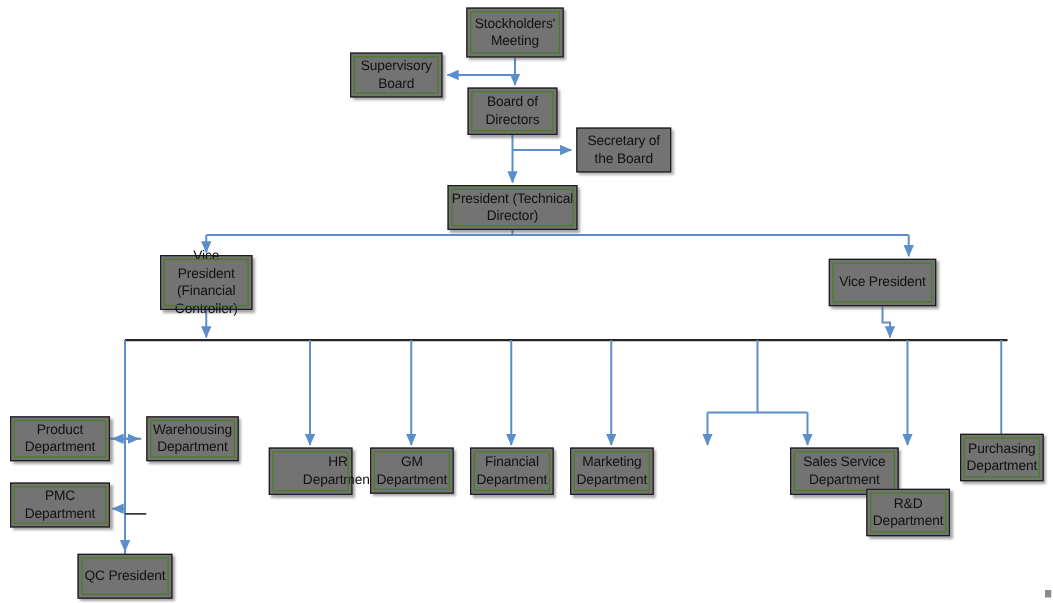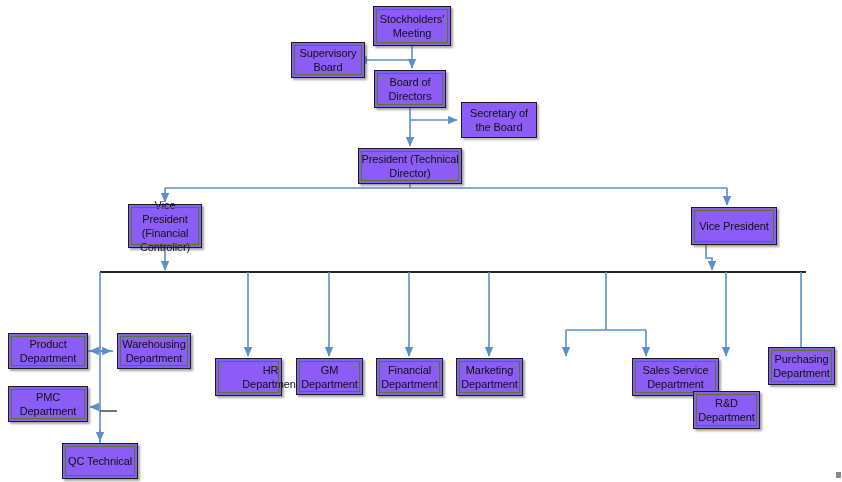--- a/index.html
+++ b/index.html
@@ -13,21 +13,21 @@
   #chart{
     position:absolute;left:0;top:0;width:842px;height:482px;
   }
   svg.links{
     position:absolute;left:0;top:0;width:842px;height:482px;
     pointer-events:none;
   }
   .node{
     position:absolute;
     box-sizing:border-box;
-    background:#8b5cf6;
+    background:#737373;
     border:1.5px solid #1d1d1d;
     box-shadow:2px 2px 2px rgba(90,90,90,.55);
     display:flex;
     align-items:center;
     justify-content:center;
     text-align:center;
     color:#111111;
     font-size:11px;
     line-height:14px;
     letter-spacing:-0.1px;
@@ -117,49 +117,49 @@
     <g stroke="#3a3a3a" stroke-width="1.4" fill="none">
       <path d="M100,411 L117,411"></path>
     </g>
   </svg>
 
   <div class="corner-mark" style="left:836px;top:472px;"></div>
 
 <div class="node dbl" style="left: 373px; top: 6px; width: 78px; height: 40px;">
       <span>Stockholders' Meeting</span>
     </div>
-    <div class="node dbl" style="left: 291px; top: 42px; width: 74px; height: 36px;">
+    <div class="node dbl" style="left: 280px; top: 42px; width: 74px; height: 36px;">
       <span>Supervisory Board</span>
     </div>
     <div class="node dbl" style="left: 374px; top: 70px; width: 72px; height: 38px;">
       <span>Board of Directors</span>
     </div>
     <div class="node plain" style="left: 461px; top: 102px; width: 76px; height: 36px;">
       <span>Secretary of the Board</span>
     </div>
     <div class="node dbl" style="left: 358px; top: 148px; width: 104px; height: 36px;">
       <span>President (Technical Director)</span>
     </div>
     <div class="node dbl" style="left: 128px; top: 204px; width: 74px; height: 44px;">
       <span>Vice President (Financial Controller)</span>
     </div>
-    <div class="node dbl" style="left: 663px; top: 207px; width: 86px; height: 38px; margin-left: 28px;">
+    <div class="node dbl" style="left: 663px; top: 207px; width: 86px; height: 38px;">
       <span>Vice President</span>
     </div>
     <div class="node dbl" style="left: 8px; top: 333px; width: 80px; height: 36px;">
       <span>Product Department</span>
     </div>
     <div class="node dbl" style="left: 117px; top: 333px; width: 74px; height: 36px;">
       <span>Warehousing Department</span>
     </div>
     <div class="node dbl" style="left: 8px; top: 386px; width: 80px; height: 36px;">
       <span>PMC Department</span>
     </div>
     <div class="node dbl" style="left: 62px; top: 443px; width: 76px; height: 36px;">
-      <span>QC Technical</span>
+      <span>QC President</span>
     </div>
     <div class="node dbl" style="left: 215px; top: 358px; width: 67px; height: 38px; padding-left: 44px;">
       <span>HR Department</span>
     </div>
     <div class="node dbl" style="left: 296px; top: 358px; width: 67px; height: 37px;">
       <span>GM Department</span>
     </div>
     <div class="node dbl" style="left: 376px; top: 358px; width: 67px; height: 38px;">
       <span>Financial Department</span>
     </div>

